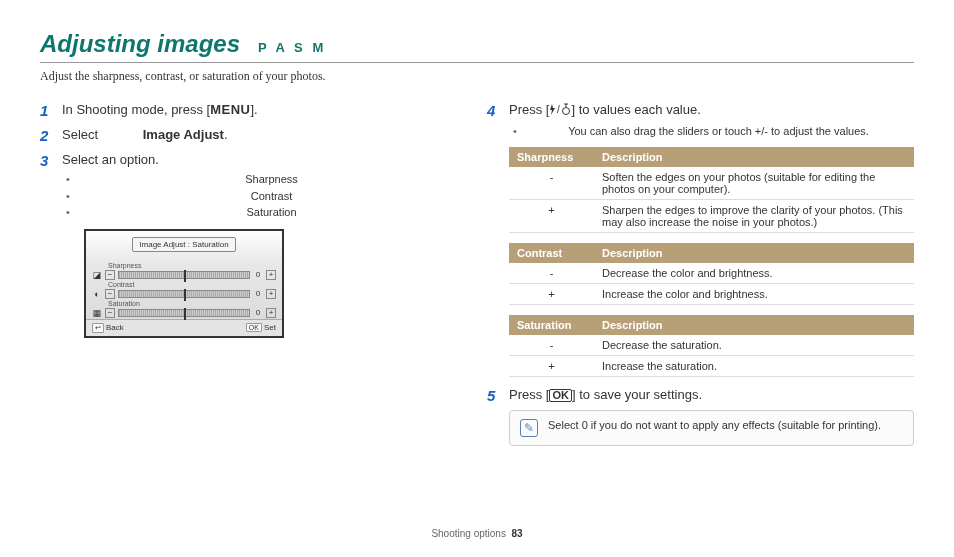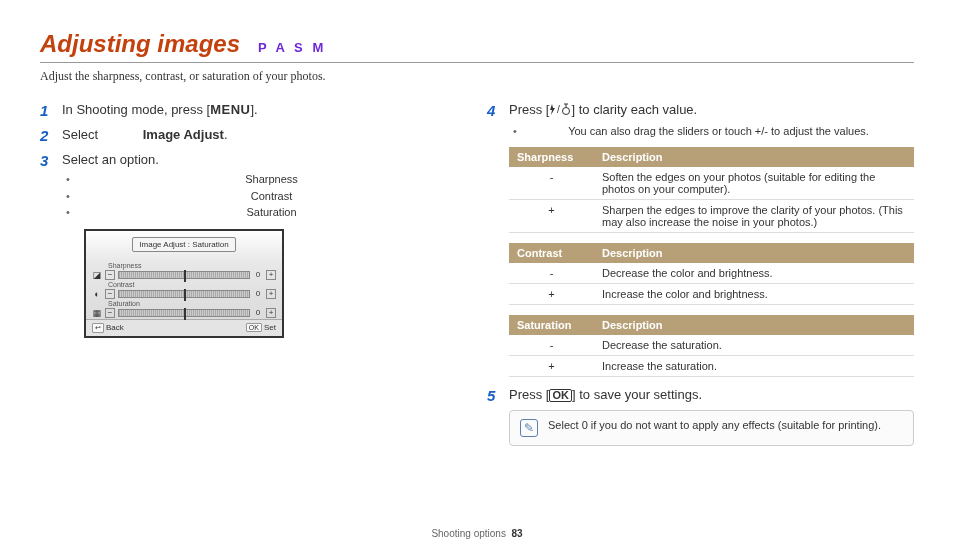--- a/index.html
+++ b/index.html
@@ -1,19 +1,19 @@
 <!DOCTYPE html>
 <html><head>
 <meta charset="utf-8">
 <style>
 * { box-sizing: border-box; margin: 0; padding: 0; }
 body { font-family: Arial, Helvetica, sans-serif; font-size: 12px; color: #333; width: 954px; height: 557px; padding: 30px 40px 20px 40px; position: relative; background: #fff; }
 .heading { border-bottom: 1px solid #999; padding-bottom: 4px; margin-bottom: 6px; display: flex; align-items: baseline; }
-.heading h1 { color: #c2410c; font-style: italic; font-weight: bold; font-size: 24px; margin-right: 18px; }
-.heading .modes { color: #6d28d9; font-weight: bold; letter-spacing: 3px; font-size: 13px; }
+.heading h1 { color: #0f766e; font-style: italic; font-weight: bold; font-size: 24px; margin-right: 18px; }
+.heading .modes { color: #0f766e; font-weight: bold; letter-spacing: 3px; font-size: 13px; }
 .subtitle { font-size: 12px; margin-bottom: 18px; font-family: Liberation Serif, serif; }
 .cols { display: flex; gap: 20px; }
 .col { flex: 1; }
 ol.steps { list-style: none; counter-reset: step; }
 ol.steps > li { counter-increment: step; position: relative; padding-left: 22px; margin-bottom: 10px; font-size: 13px; }
 ol.steps > li::before { content: counter(step); position: absolute; left: 0; top: 0; color: #1860c5; font-style: italic; font-weight: bold; font-size: 15px; }
 .menu-label { font-family: Arial, sans-serif; font-weight: 900; letter-spacing: 0.5px; }
 .bold { font-weight: bold; padding-left: 41px; }
 .okbtn { font-weight: 900; font-size: 11px; border: 1px solid #333; padding: 0 2px; border-radius: 2px; display: inline-block; line-height: 1; vertical-align: middle; }
 ul.bullets { list-style: none; margin: 4px 0 8px 0; }
@@ -107,21 +107,21 @@
   </div>
 
   <div class="col">
     <ol class="steps" start="4" style="counter-reset: step 3;">
       <li>
         <span>Press [</span><span class="up-down-icon"><svg width="22" height="13" viewBox="0 0 22 13">
               <path d="M3 1 L1 7 L3 7 L2 12 L6 5 L4 5 Z" fill="#333"></path>
               <text x="8" y="10" font-size="10" fill="#333">/</text>
               <circle cx="17" cy="8" r="3.5" fill="none" stroke="#333" stroke-width="1"></circle>
               <path d="M17 4 L17 1 M15 1 L19 1" stroke="#333" stroke-width="1"></path>
-            </svg></span><span>] to clarity each value.</span>
+            </svg></span><span>] to values each value.</span>
         <ul class="bullets">
           <li>You can also drag the sliders or touch +/- to adjust the values.</li>
         </ul>
 
         <table class="desc">
           <tbody>
               <tr>
                 <th>Sharpness</th>
                 <th>Description</th>
               </tr>

